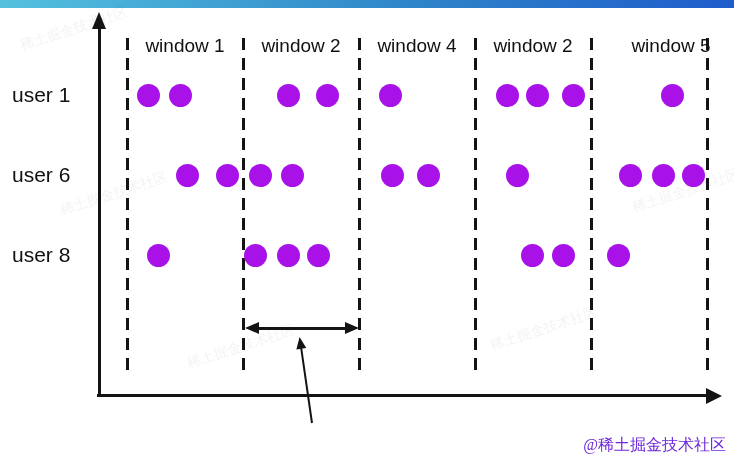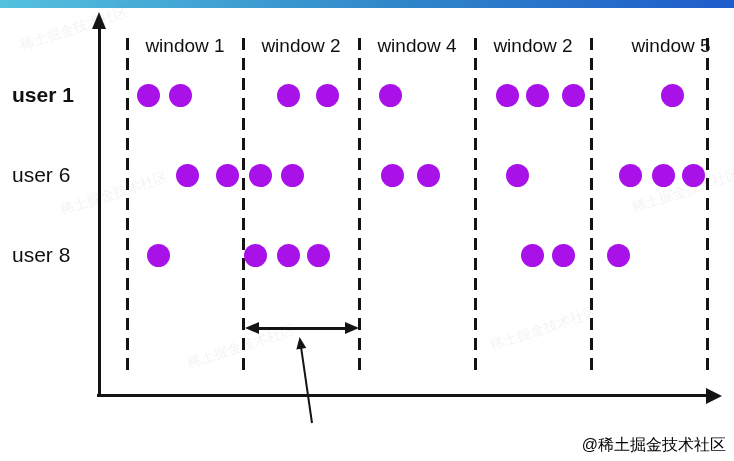--- a/index.html
+++ b/index.html
@@ -86,21 +86,21 @@
       <div class="dash" style="left: 705.5px;"></div>
     </div>
   <div id="wlabels">
       <div class="wlabel" style="left: 127px; width: 116px;">window 1</div>
       <div class="wlabel" style="left: 243px; width: 116px;">window 2</div>
       <div class="wlabel" style="left: 359px; width: 116px;">window 4</div>
       <div class="wlabel" style="left: 475px; width: 116px;">window 2</div>
       <div class="wlabel" style="left: 591px; width: 116px; margin-left: 22px;">window 5</div>
     </div>
   <div id="ulabels">
-      <div class="ulabel" style="top: 82px; font-weight: bold;">user 1</div>
+      <div class="ulabel" style="top: 82px;">user 1</div>
       <div class="ulabel" style="top: 162px;">user 6</div>
       <div class="ulabel" style="top: 242px;">user 8</div>
     </div>
   <div id="dots">
       <div class="dot" style="left: 136.5px; top: 83.5px; width: 23px; height: 23px;"></div>
       <div class="dot" style="left: 168.5px; top: 83.5px; width: 23px; height: 23px;"></div>
       <div class="dot" style="left: 276.5px; top: 83.5px; width: 23px; height: 23px;"></div>
       <div class="dot" style="left: 315.5px; top: 83.5px; width: 23px; height: 23px;"></div>
       <div class="dot" style="left: 378.5px; top: 83.5px; width: 23px; height: 23px;"></div>
       <div class="dot" style="left: 495.5px; top: 83.5px; width: 23px; height: 23px;"></div>
@@ -129,14 +129,14 @@
   <div id="wsarrow">
     <div class="hl"></div>
     <div class="bar"></div>
     <div class="hr"></div>
   </div>
 
   <div id="pointer">
     <div class="head"></div>
   </div>
 
-  <div id="watermark" style="color: #000000;">@稀土掘金技术社区</div>
+  <div id="watermark" style="color: #6d28d9; font-family: Liberation Serif, serif;">@稀土掘金技术社区</div>
 </div>
 
 </body></html>

